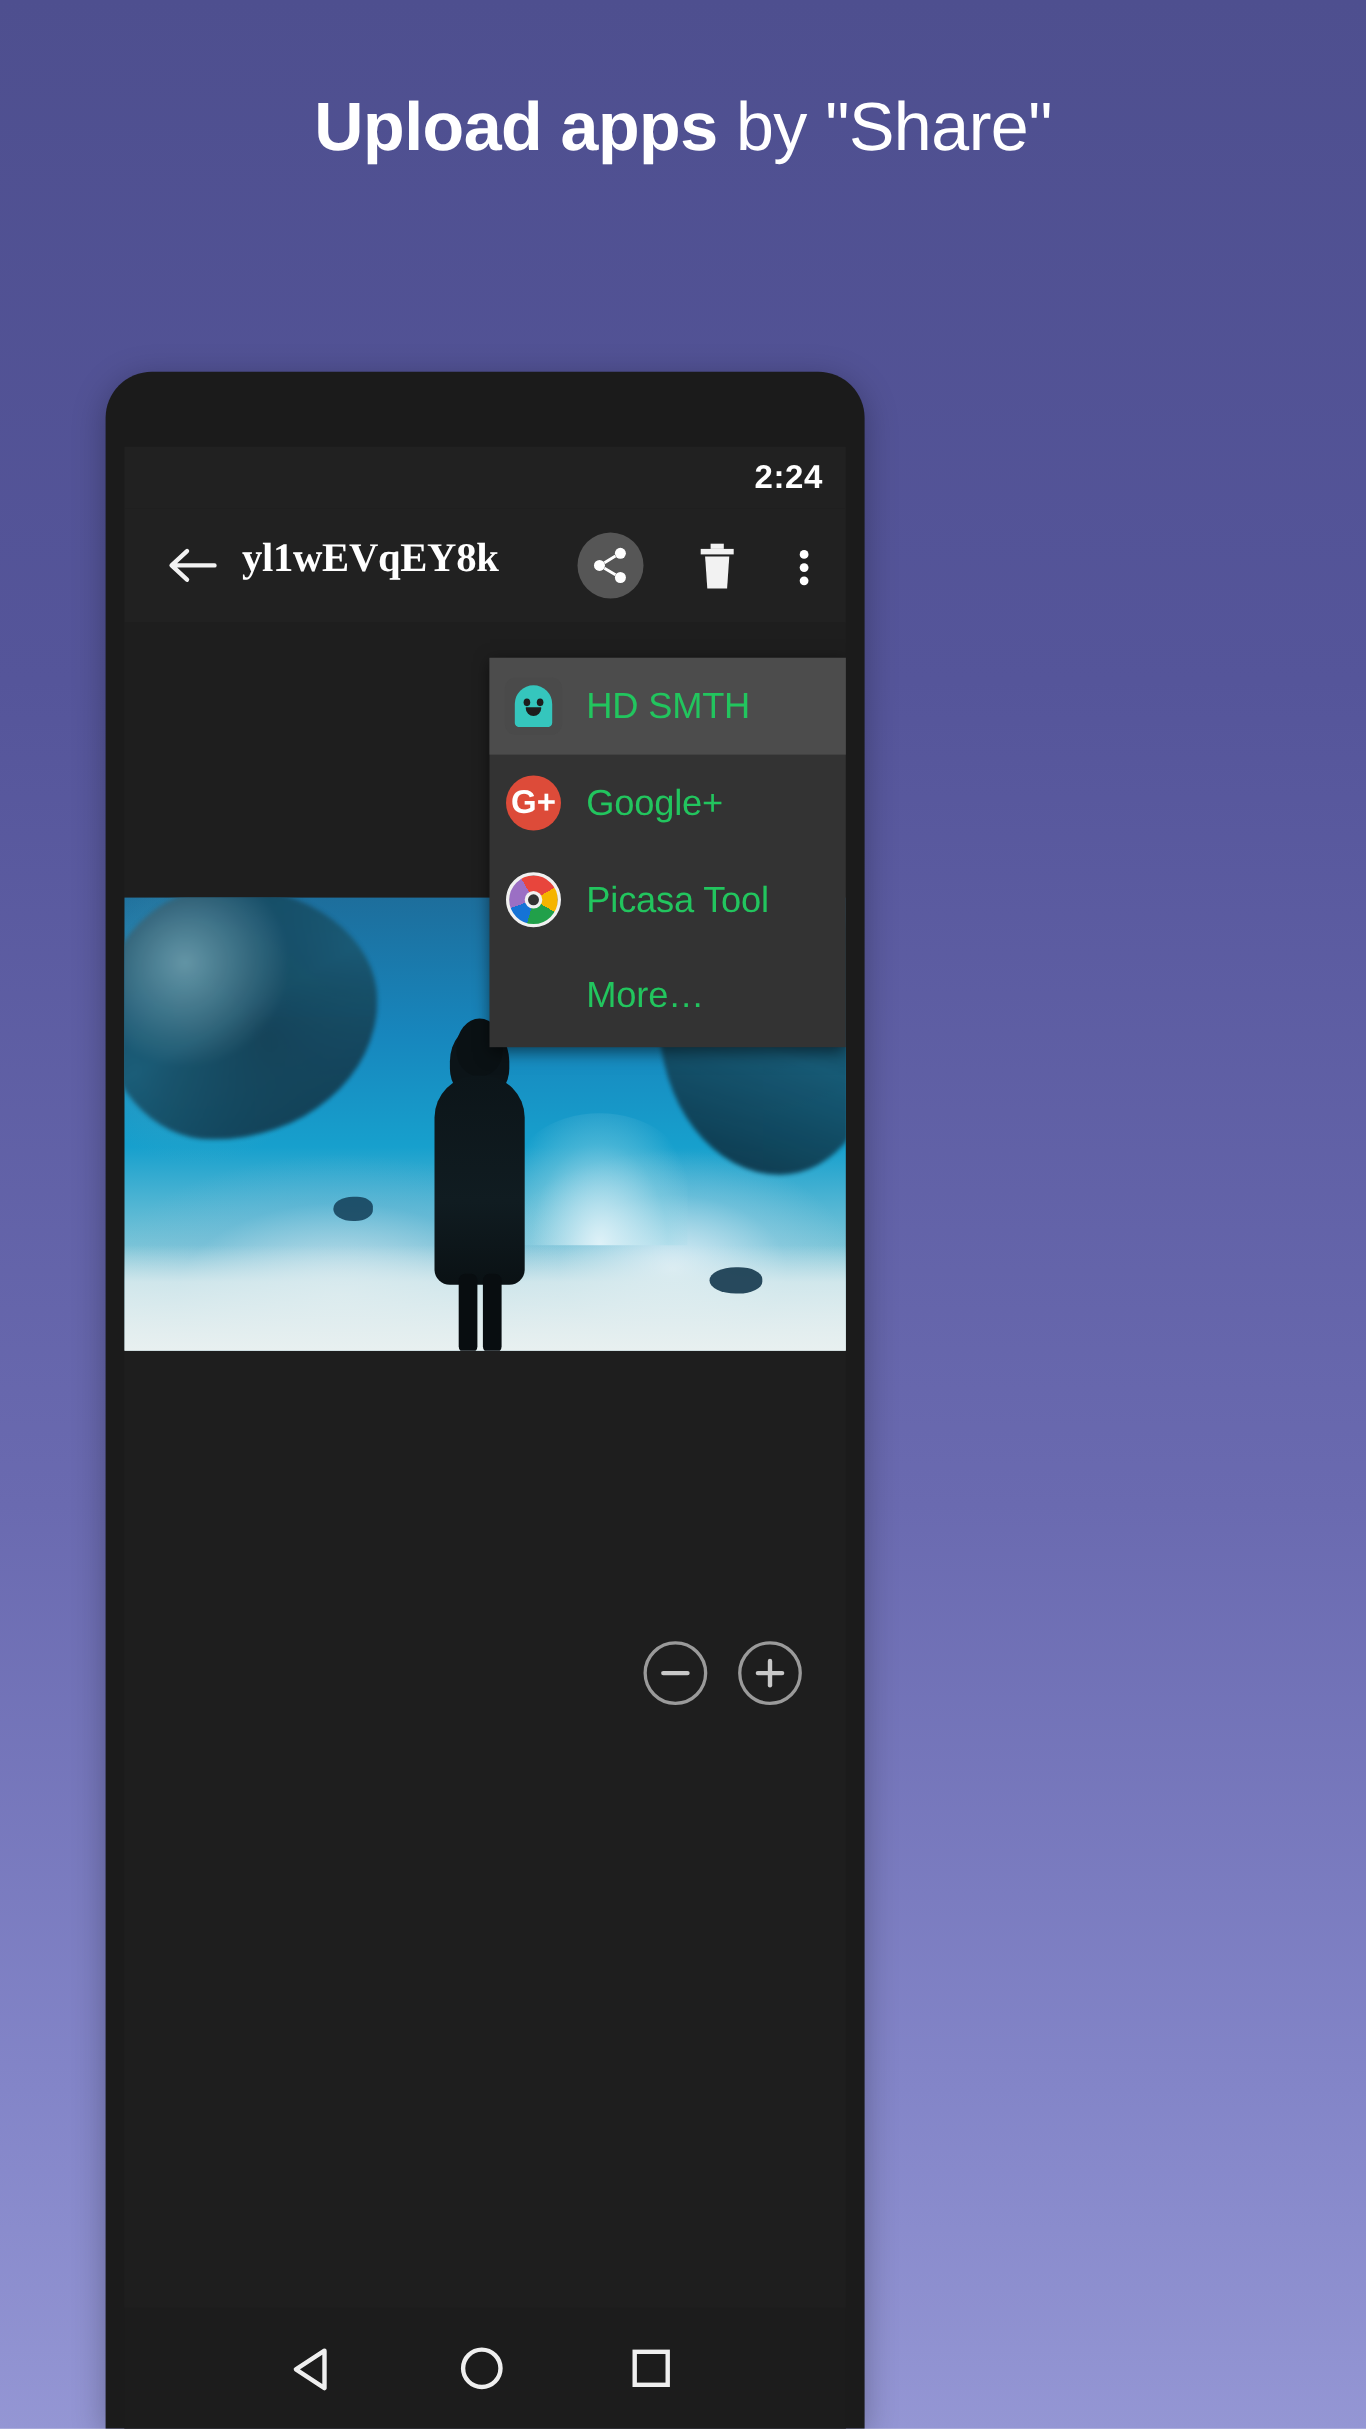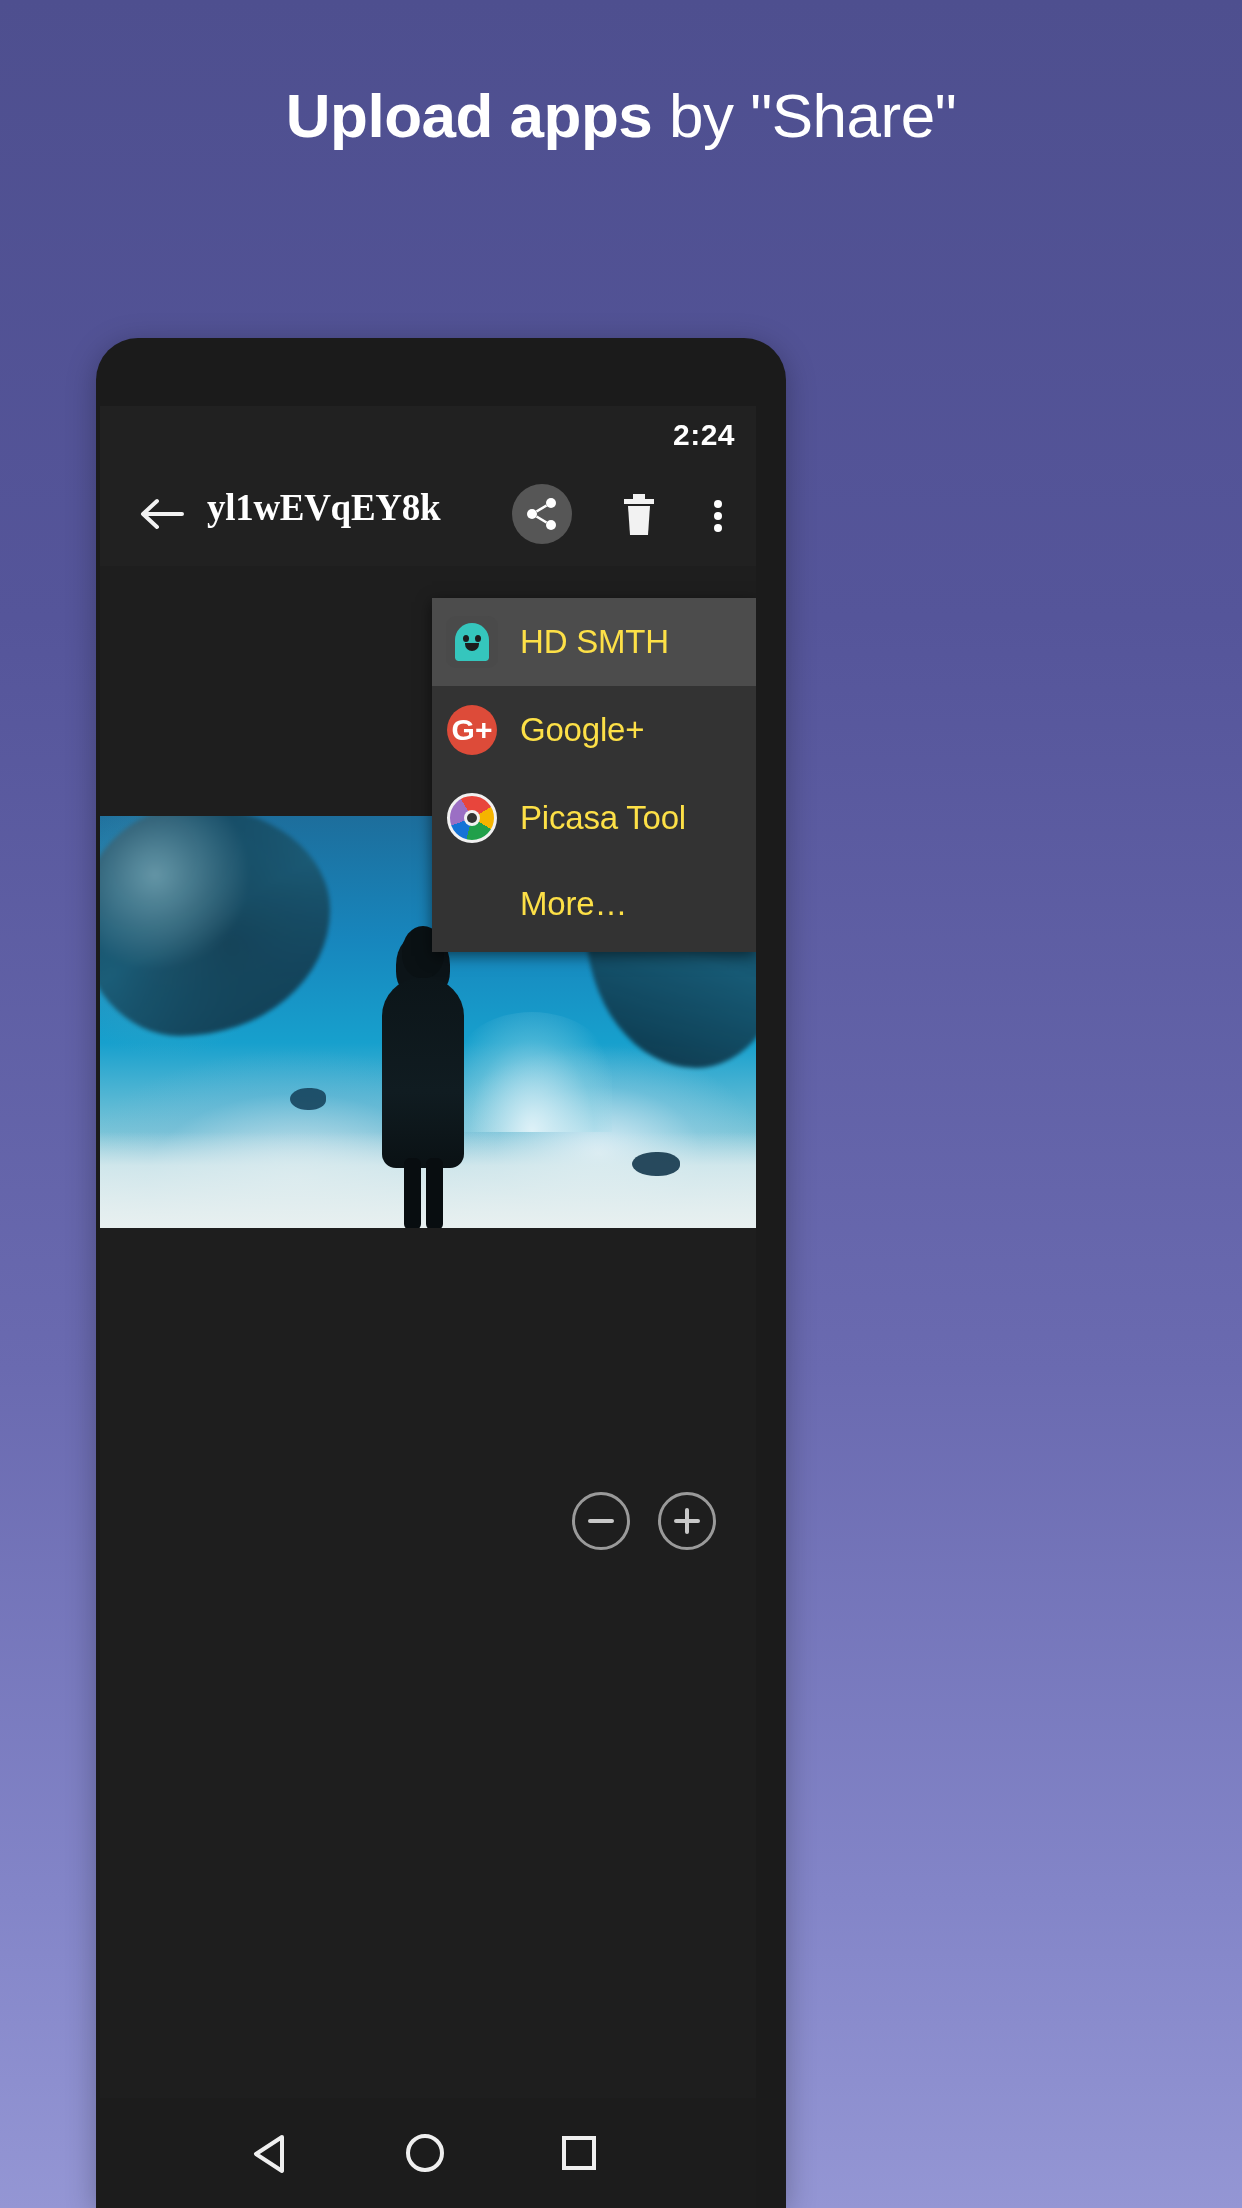--- a/index.html
+++ b/index.html
@@ -23,21 +23,21 @@
   
   #phone{
     position:absolute;left:96px;top:338px;
     width:690px;height:1870px;
     background:#1b1b1b;
     border-radius:42px 42px 0 0;
     overflow:hidden;
     box-shadow:0 6px 30px rgba(0,0,0,.28);
   }
   #screen{
-    position:absolute;left:4px;top:68px;
+    position:absolute;left:17px;top:68px;
     width:656px;height:1802px;
     background:#1e1e1e;
     overflow:hidden;
   }
 
   
   #statusbar{
     position:absolute;left:0;top:0;width:656px;height:56px;
     background:#212121;
   }
@@ -151,21 +151,21 @@
   }
   .menu-item{
     display:flex;align-items:center;height:88px;padding-left:14px;
   }
   .menu-item.selected{background:#4c4c4c;}
   .menu-icon{
     width:52px;height:52px;flex:0 0 52px;border-radius:10px;
     position:relative;overflow:hidden;margin-right:22px;
   }
   .menu-label{
-    color:#fde047;font-size:33px;font-weight:400;letter-spacing:-0.2px;
+    color:#22c55e;font-size:33px;font-weight:400;letter-spacing:-0.2px;
     white-space:nowrap;
   }
   
   .ic-ghost{background:#4a4a4a;}
   .ic-ghost .g{
     position:absolute;left:9px;top:7px;width:34px;height:38px;
     background:#35c6bd;
     border-radius:17px 17px 4px 4px;
   }
   .ic-ghost .g:after{

